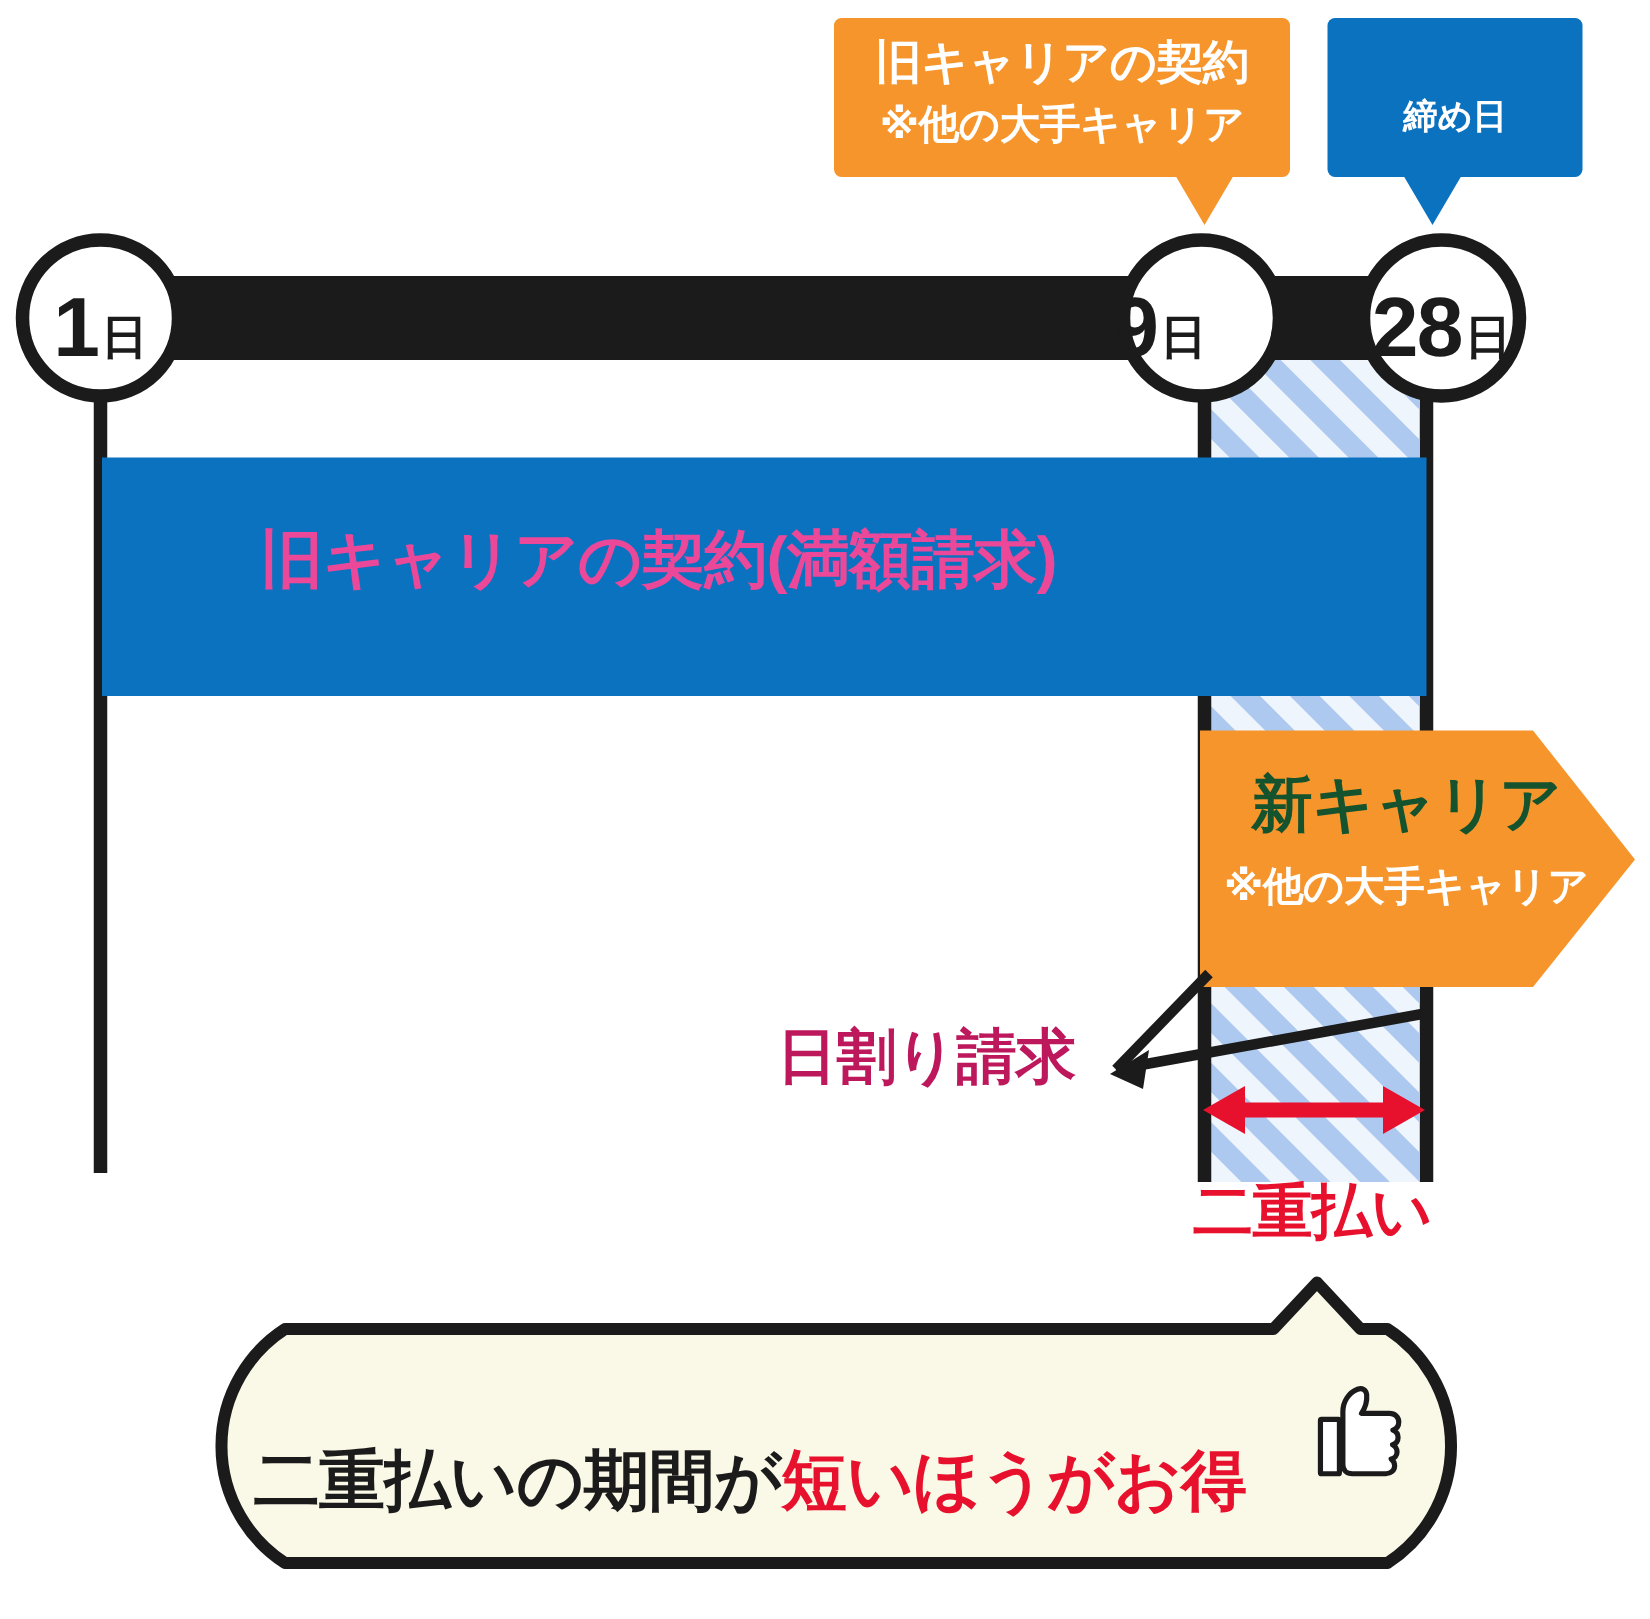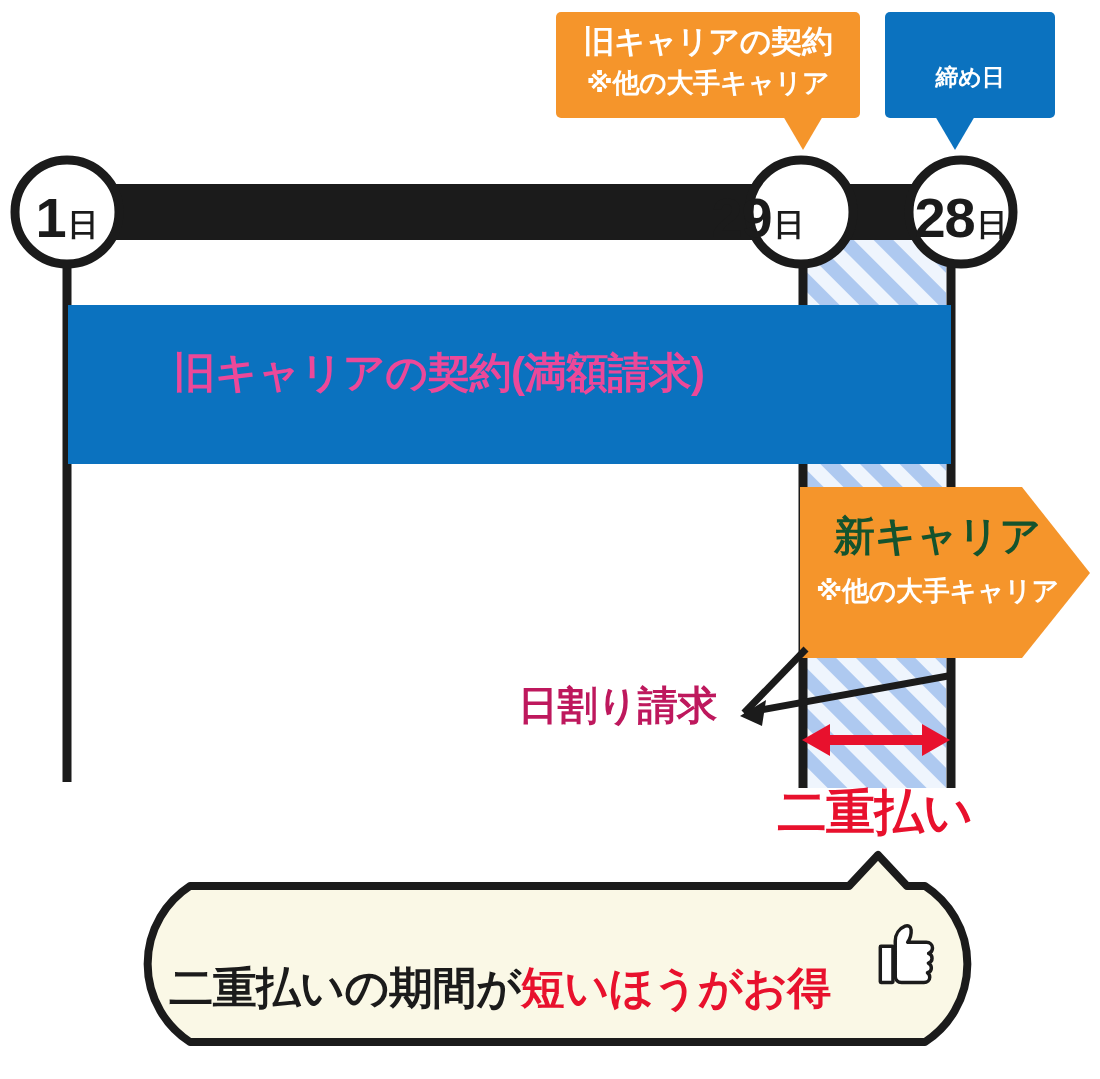--- a/index.html
+++ b/index.html
@@ -114,21 +114,21 @@
     font-size: 40px;
     font-weight: bold;
     margin-left: 20px;
   }
 
   
   #doublePayLabel {
     left: 770px; top: 788px; width: 210px;
     text-align: center;
     color: #e8112d;
-    font-size: 49px;
+    font-size: 40px;
     font-weight: bold;
   }
 
   
   #bubbleText {
     left: 120px; top: 937px; width: 760px;
     text-align: center;
     font-size: 44px;
     font-weight: bold;
     margin-top: 29px;

